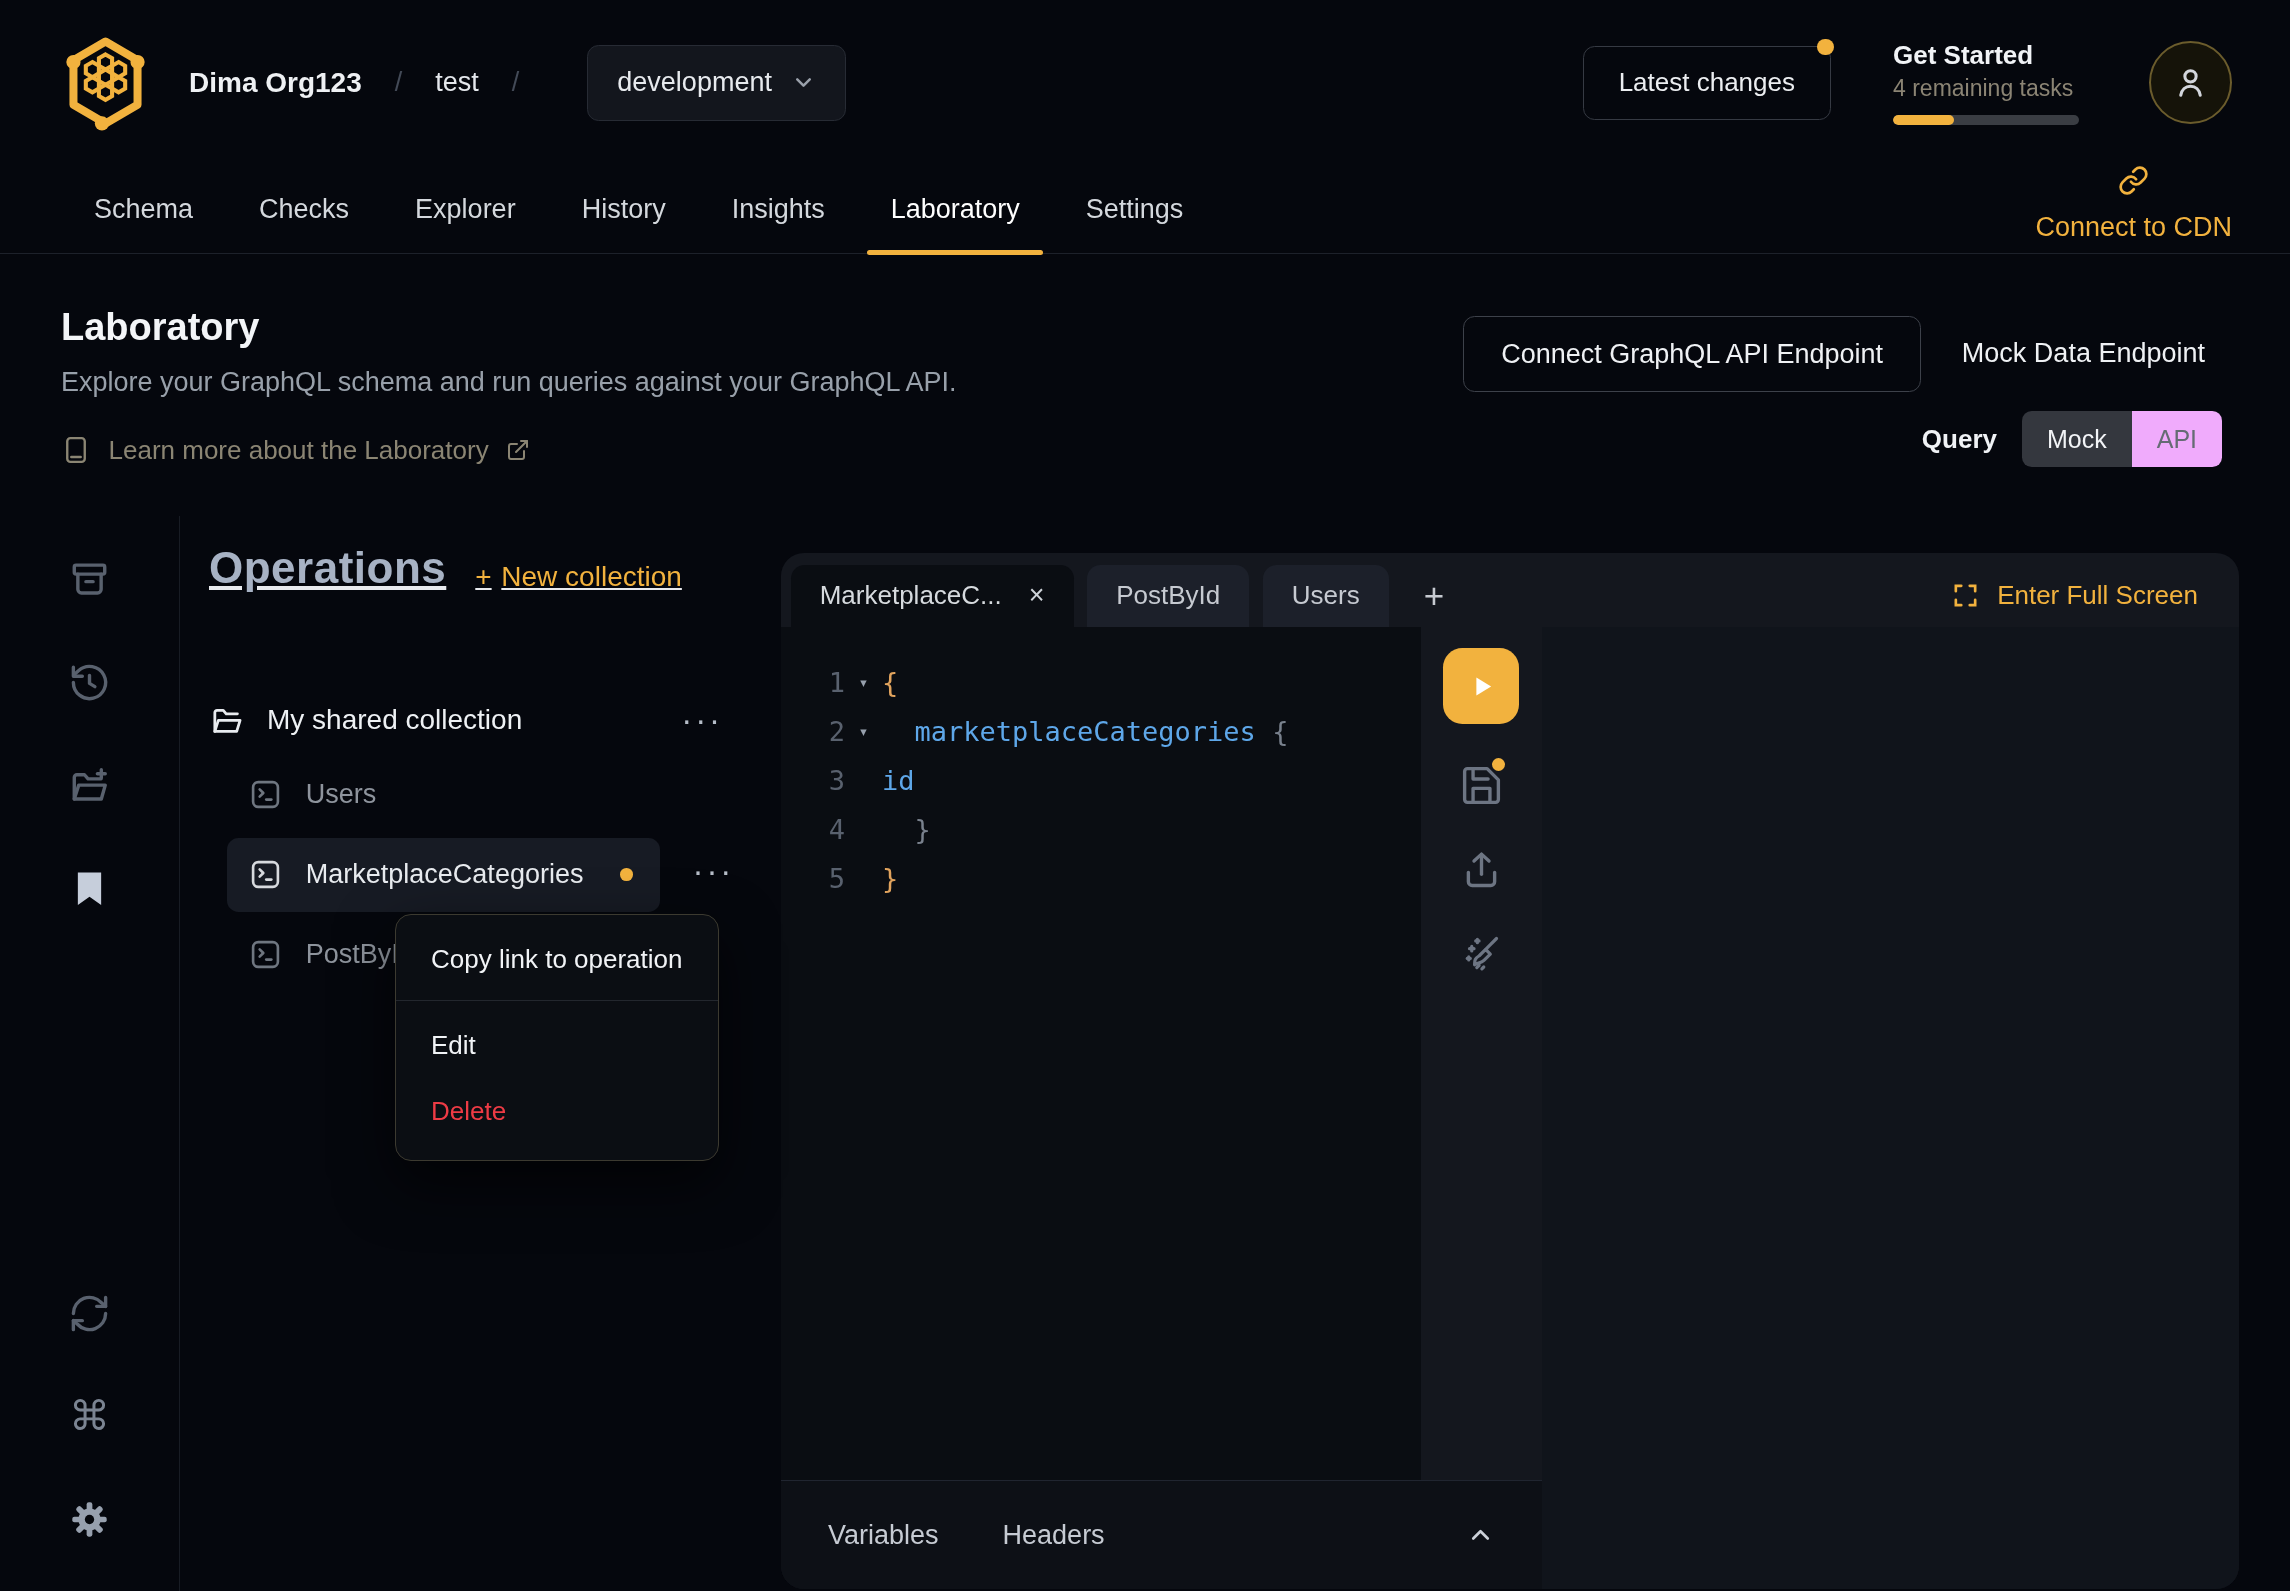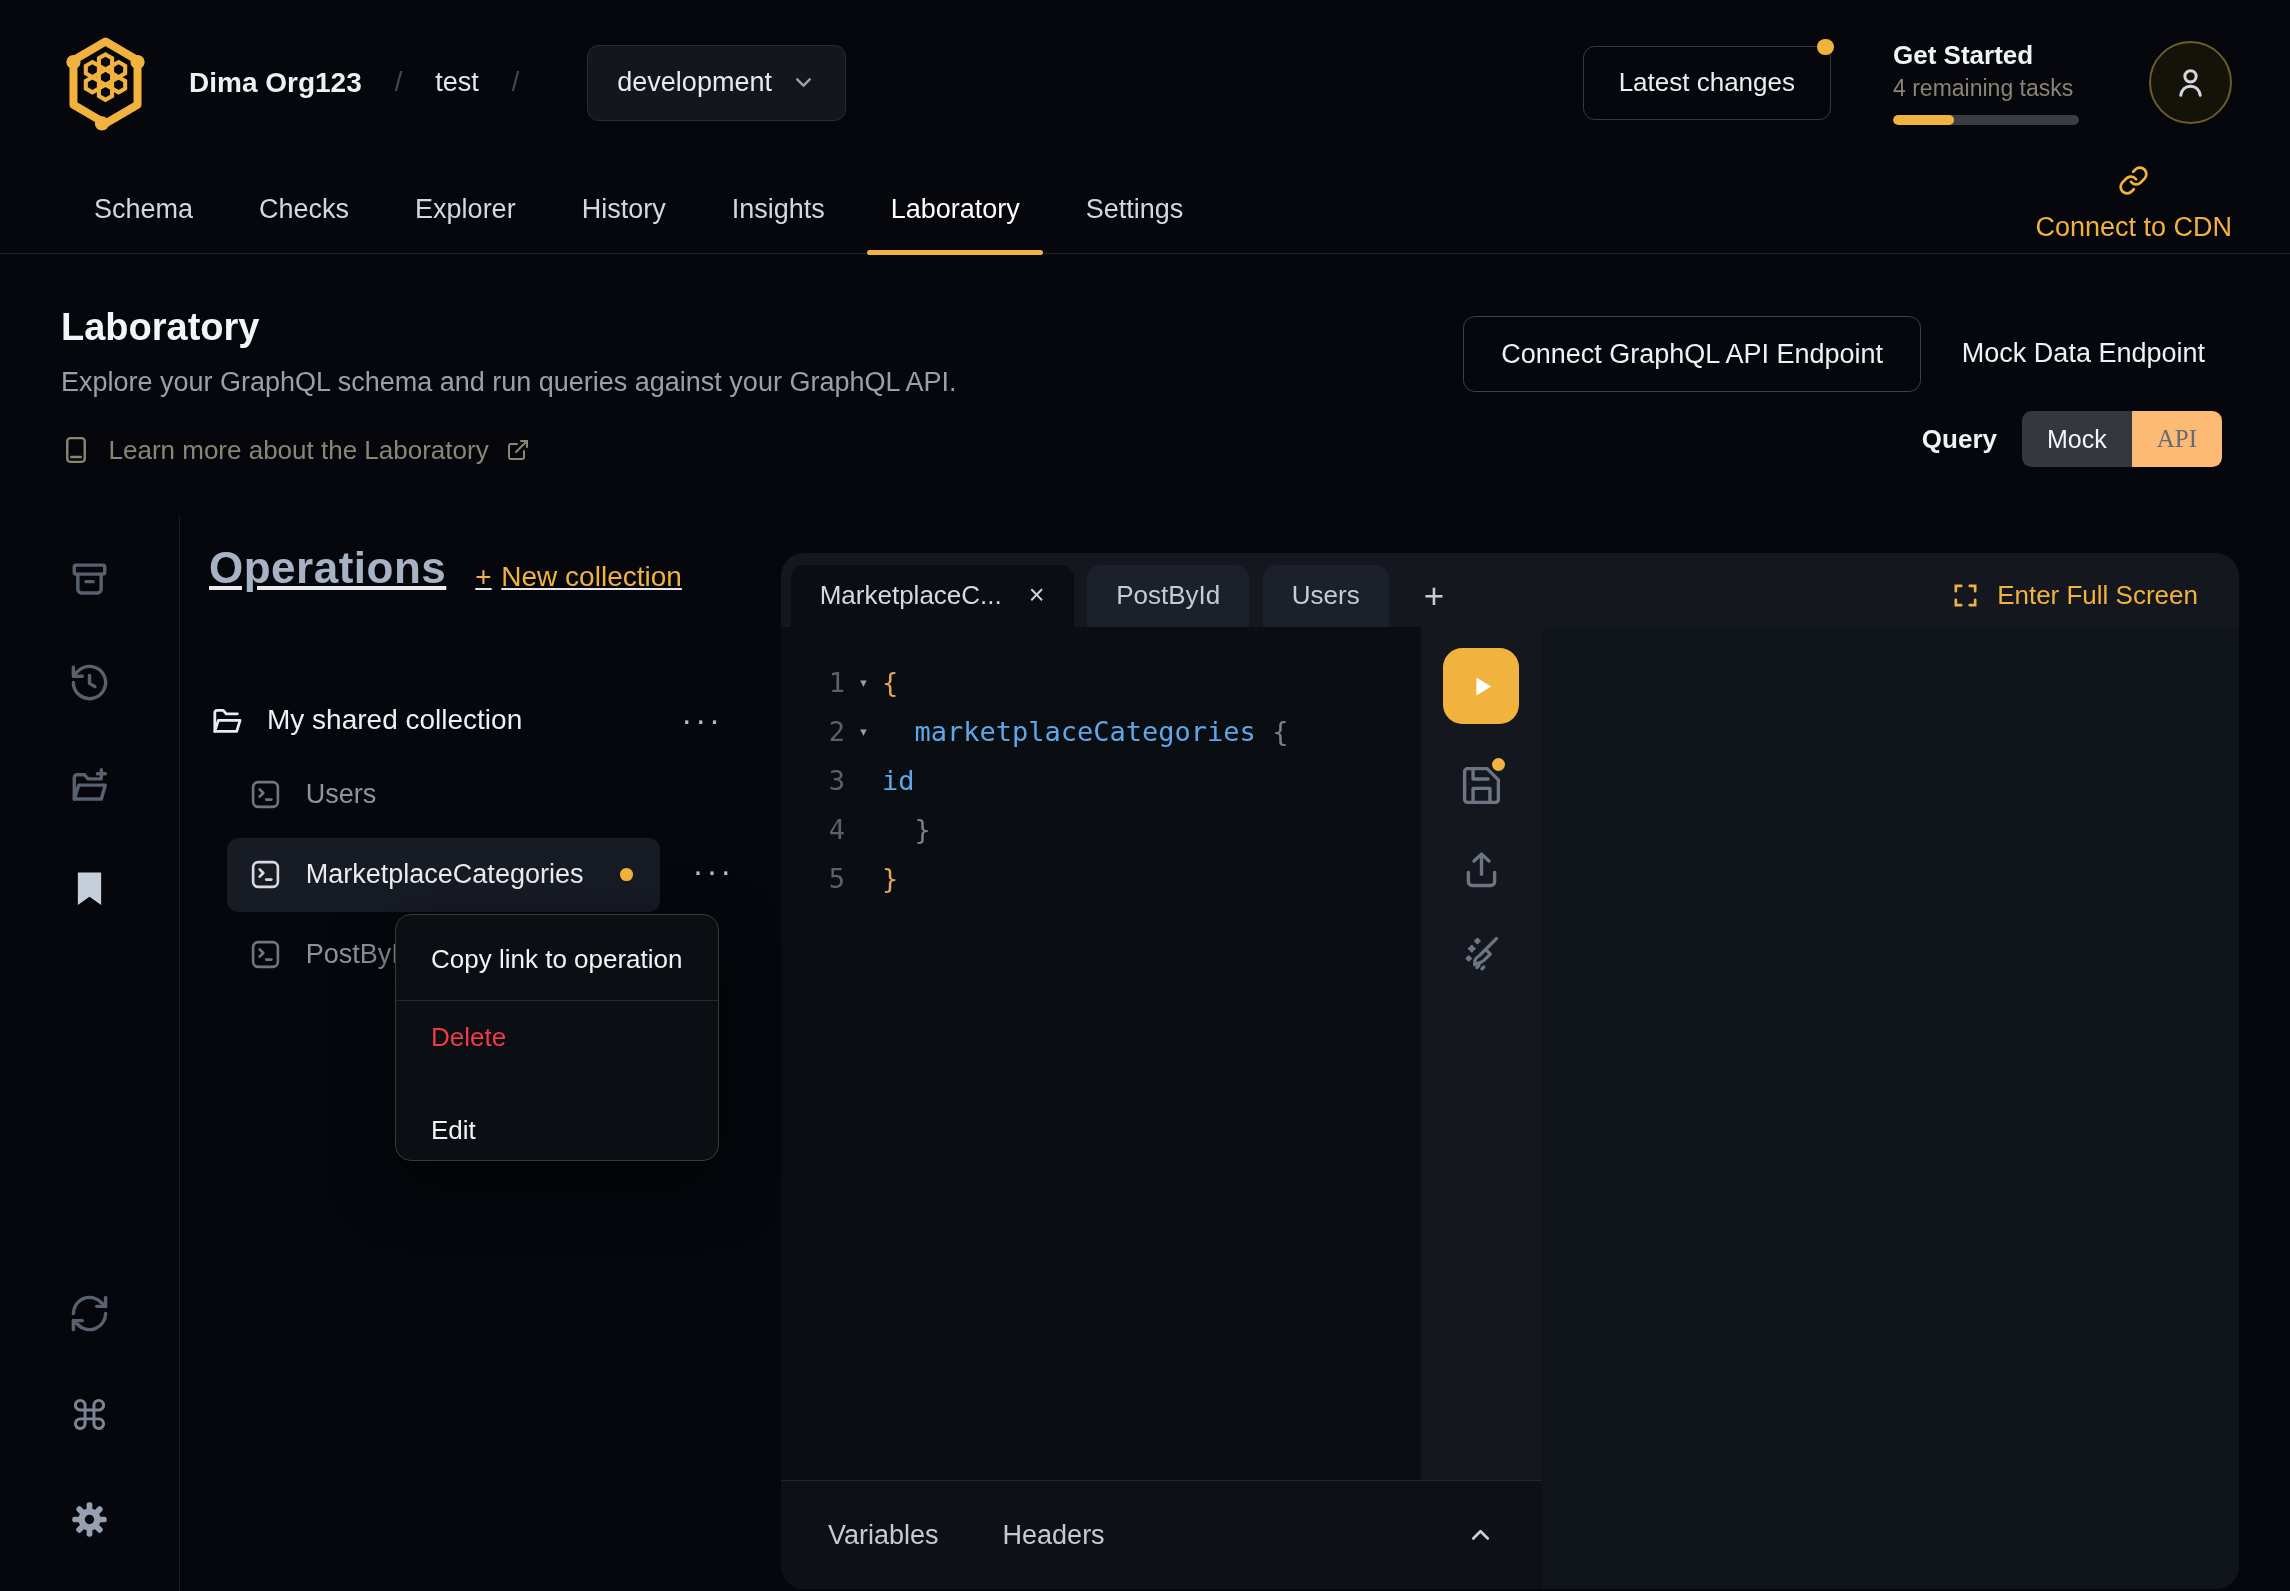--- a/index.html
+++ b/index.html
@@ -64,21 +64,21 @@
   .learn-row svg { color:#8b8573; }
   .connect-btn { position:absolute; top:60px; right:369px; height:76px; display:flex; align-items:center;
     border:1.9px solid #3d414a; border-radius:11.6px; padding:0 37px; font-size:27px; color:#eff1f4;
     background:transparent; cursor:pointer; white-space:nowrap; }
   .mock-endpoint { position:absolute; top:82px; right:85px; font-size:27px; color:#eff1f4; white-space:nowrap; }
   .query-row { position:absolute; top:155px; right:68px; display:flex; align-items:center; gap:25px; }
   .query-label { font-size:26px; font-weight:700; color:#f0f2f5; }
   .query-toggle { display:flex; border-radius:9.7px; overflow:hidden; font-size:25px; }
   .seg { padding:13.6px 25px; cursor:pointer; }
   .seg.on { background:#34373e; color:#f2f4f7; }
-  .seg.off { background:#fdba74; color:#656b74;font-family:Liberation Serif, serif; }
+  .seg.off { background:#f0abfc; color:#656b74; }
 
   
   .rail { position:absolute; left:0; top:516px; bottom:0; width:180px;
     border-right:1.9px solid #181c24; display:flex; flex-direction:column; align-items:center;
     padding:42px 0 50px; }
   .rail-icon { width:43px; height:43px; color:#59616e; cursor:pointer; margin-bottom:60px; }
   .rail-icon:nth-child(4) { margin-bottom:0; }
   .rail-spacer { flex:1; }
   .rail-icon.b2 { margin-bottom:60px; }
   .rail-icon.last { margin-bottom:0; }
@@ -366,22 +366,22 @@
           <path d="M12.5 15.5H16"></path>
       </svg>
       <span>PostById</span>
     </div>
   </div>
 </div>
 
 <div class="ctxmenu">
   <div class="ctx-item">Copy link to operation</div>
   <div class="ctx-div"></div>
+  <div class="ctx-item edit">Edit</div>
   <div class="ctx-item danger">Delete</div>
-  <div class="ctx-item edit">Edit</div>
 </div>
 
 <div class="panel">
   <div class="tabstrip">
     <div class="etab active">
       <span>MarketplaceC...</span>
       <span class="etab-close">×</span>
     </div>
     <div class="etab idle">
       <span>PostById</span>

